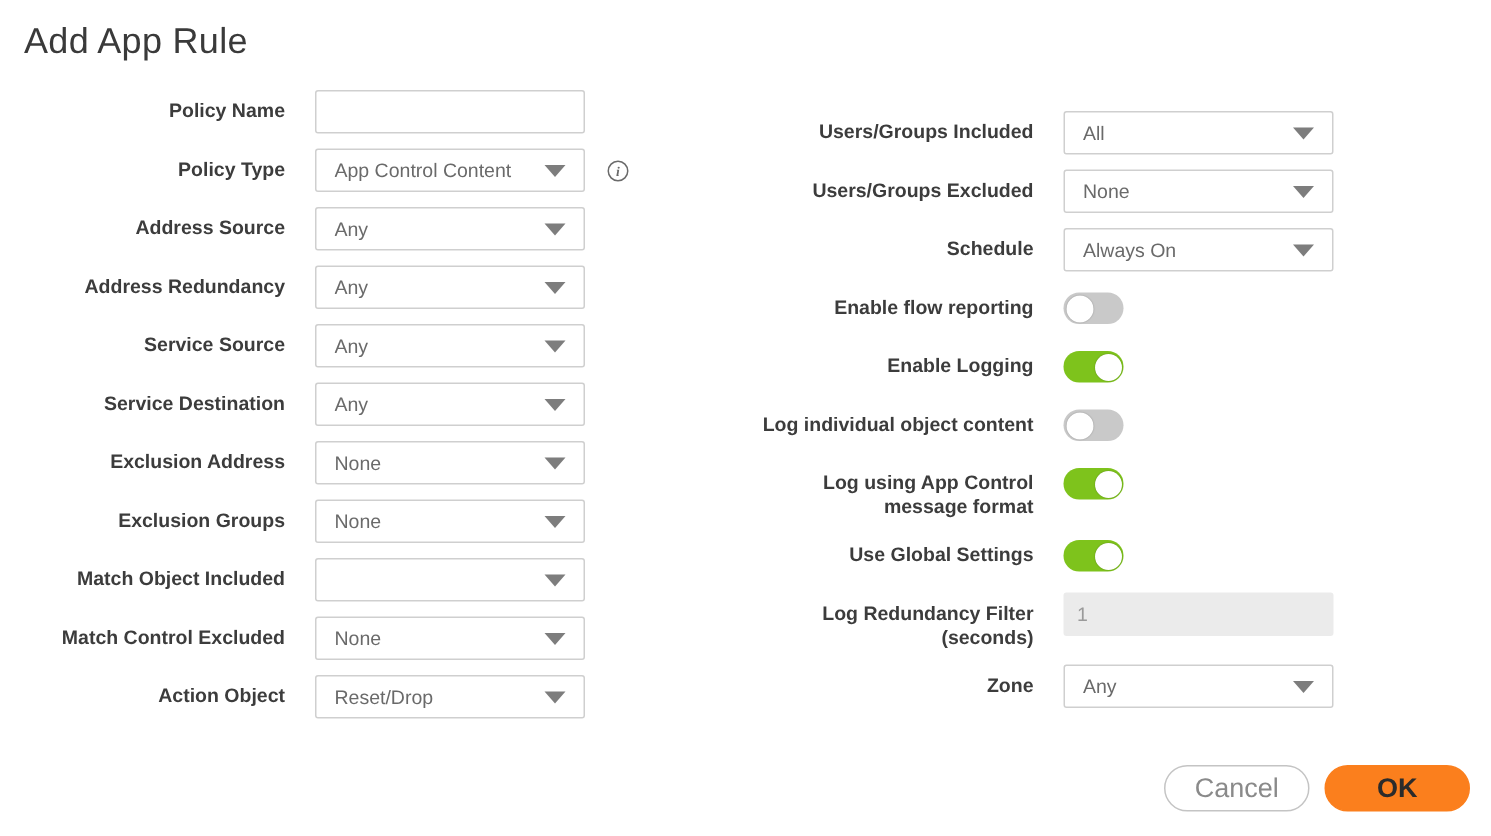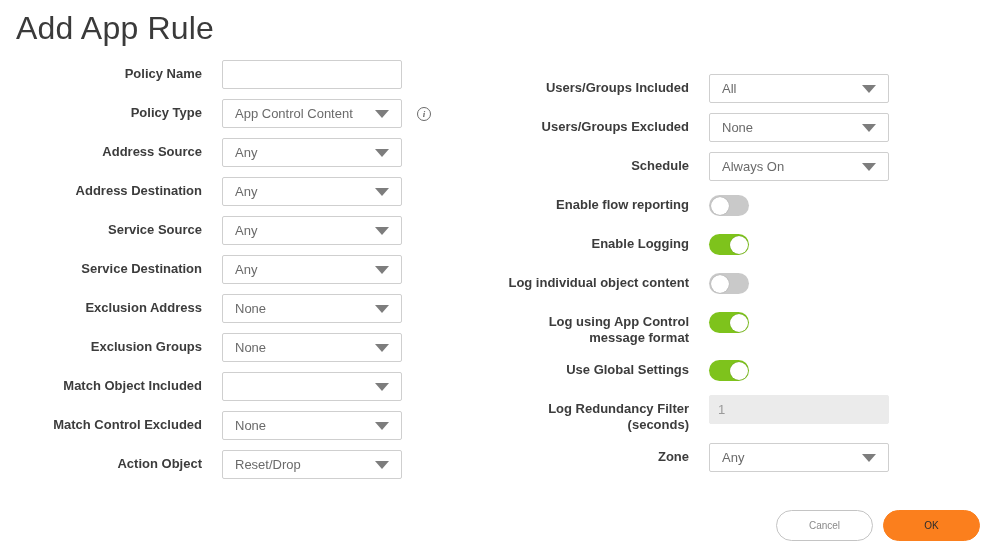--- a/index.html
+++ b/index.html
@@ -16,40 +16,40 @@
     color: #3c3c3c;
     overflow: hidden;
     position: relative;
   }
 
   
   .page-title {
     position: absolute;
     left: 16px;
     top: 10px;
-    font-size: 32px;
+    font-size: 24px;
     font-weight: 300;
     color: #3a3a3a;
     letter-spacing: 0.2px;
     line-height: 36px;
     white-space: nowrap;
   }
 
   
   .form-wrap {
     position: absolute;
     left: 0;
     top: 60px;
     width: 994px;
   }
   .col {
     position: absolute;
     top: 0;
   }
-  .col-left  { left: 0px;   width: 497px; margin-left: 12px; }
+  .col-left  { left: 0px;   width: 497px; }
   .col-right { left: 497px; width: 497px; margin-top: 14px; }
 
   .field-row {
     display: flex;
     align-items: flex-start;
     margin-bottom: 10px;
     min-height: 29px;
   }
   .field-label {
     width: 210px;
@@ -171,38 +171,39 @@
     right: 14px;
     bottom: 16px;
     display: flex;
     align-items: center;
     gap: 10px;
   }
   .btn {
     height: 31px;
     min-width: 97px;
     border-radius: 16px;
-    font-size: 10px;
+    font-size: 18px;
     font-family: "Liberation Sans", sans-serif;
     display: inline-flex;
     align-items: center;
     justify-content: center;
     cursor: pointer;
     padding: 0 18px;
     border: 1px solid transparent;
   }
   .btn-cancel {
     background: #ffffff;
     border: 1px solid #c4c4c4;
     color: #8a8a8a;
   }
   .btn-ok {
     background: #fb7f1d;
     color: #2b2b2b;
     border: 1px solid #fb7f1d;
+    font-weight: bold;
   }
 </style>
 </head>
 <body>
 
 <div class="page-title">Add App Rule</div>
 
 <div class="form-wrap">
   <div class="col col-left" id="col-left">
       <div class="field-row">
@@ -222,21 +223,21 @@
       <div class="field-row">
         <div class="field-label">Address Source</div>
         <div class="field-control">
           <div class="dropdown">
             <span class="dd-value">Any</span>
             <span class="dd-arrow"></span>
           </div>
         </div>
       </div>
       <div class="field-row">
-        <div class="field-label">Address Destination</div>
+        <div class="field-label">Address Redundancy</div>
         <div class="field-control">
           <div class="dropdown">
             <span class="dd-value">Any</span>
             <span class="dd-arrow"></span>
           </div>
         </div>
       </div>
       <div class="field-row">
         <div class="field-label">Service Source</div>
         <div class="field-control">

